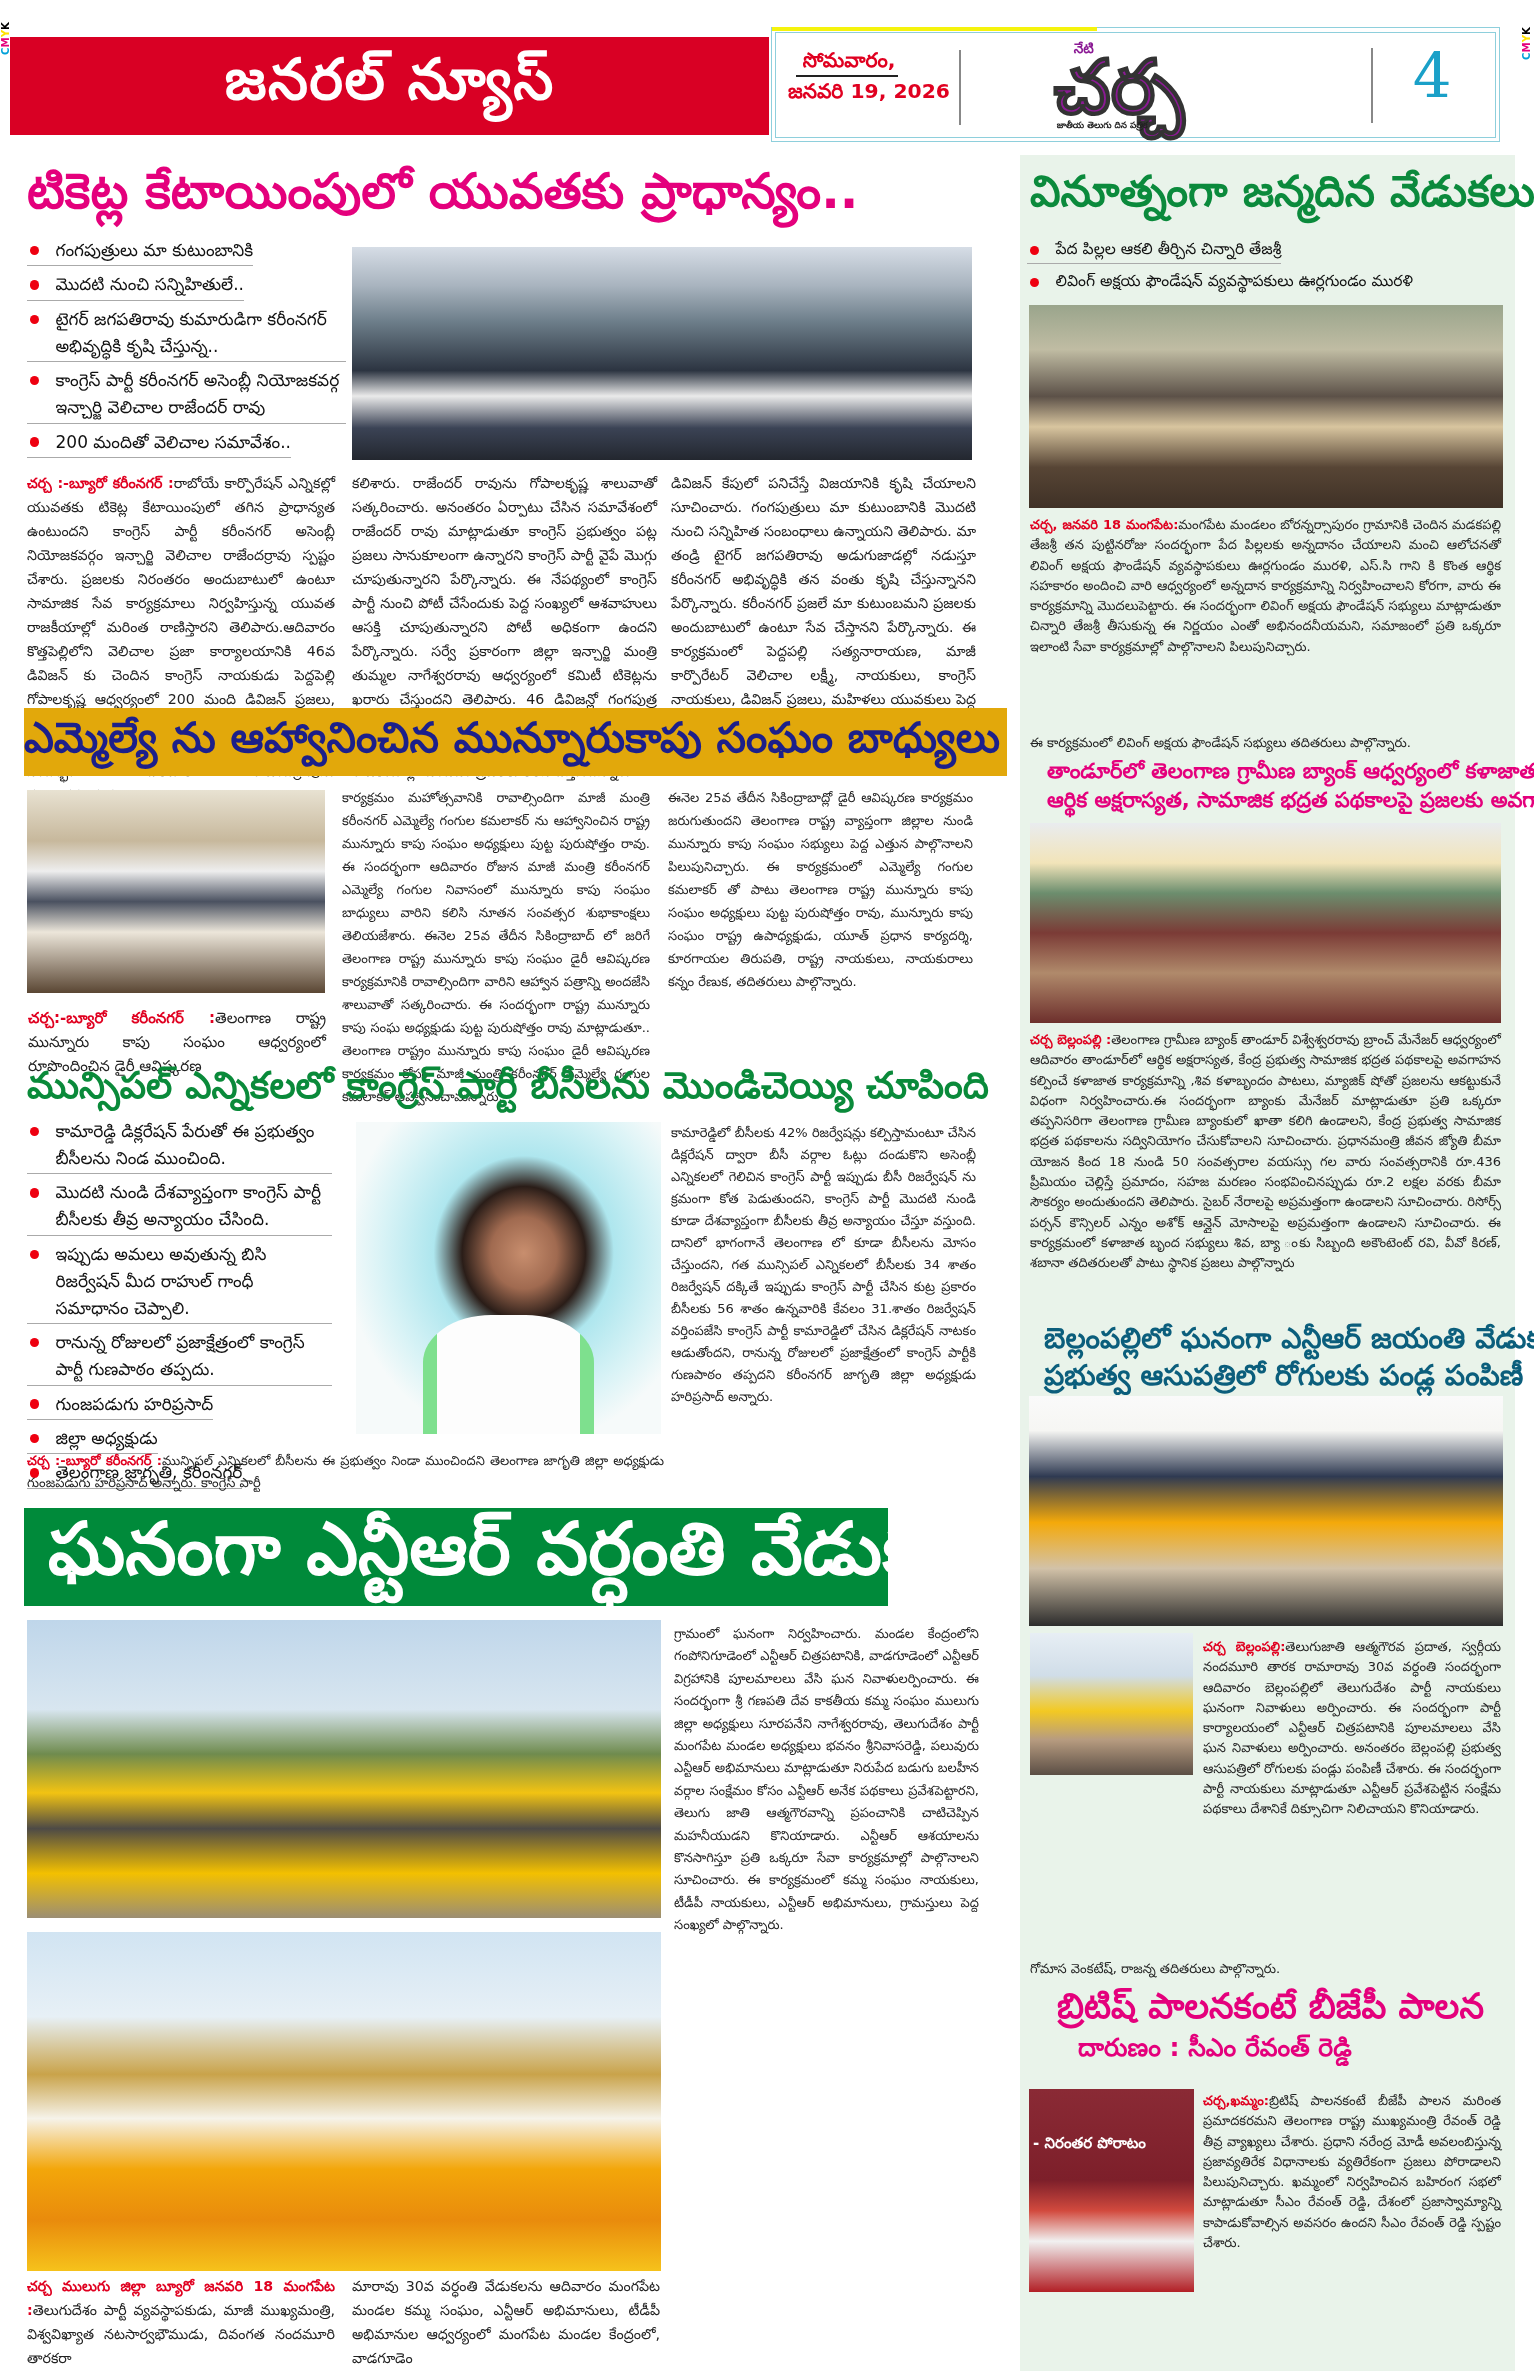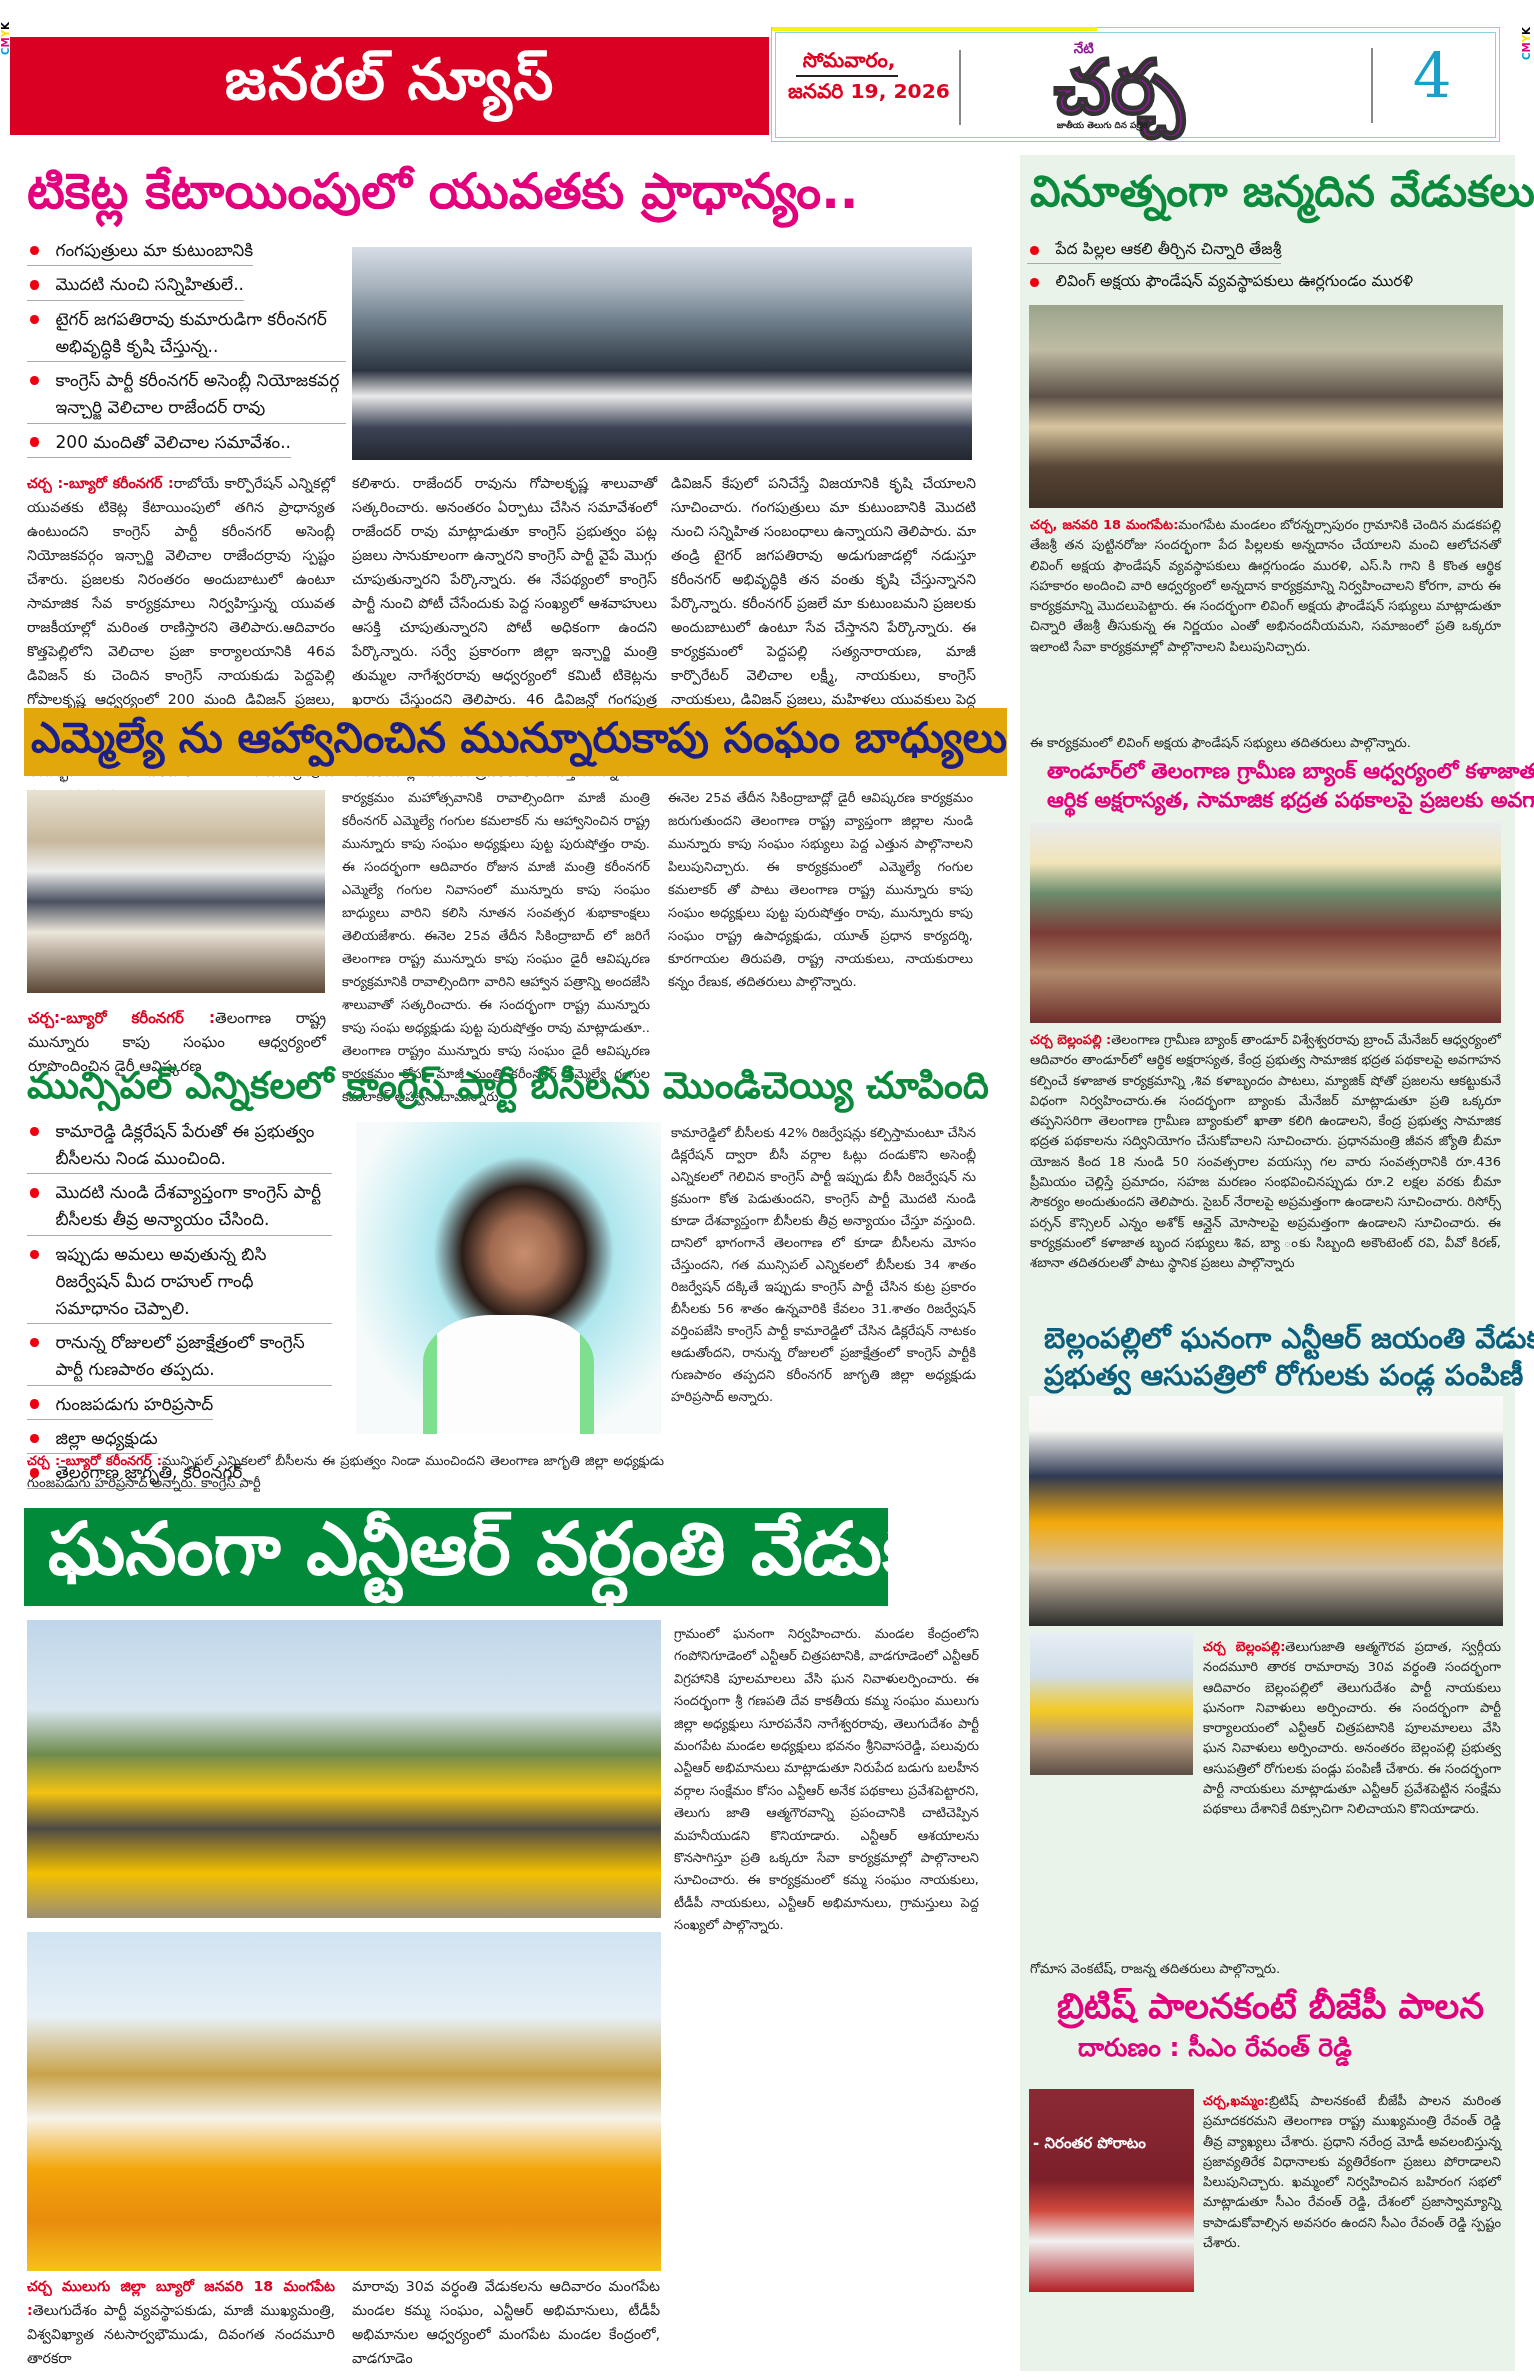--- a/index.html
+++ b/index.html
@@ -76,21 +76,21 @@
   <li>కాంగ్రెస్ పార్టీ కరీంనగర్ అసెంబ్లీ నియోజకవర్గ ఇన్చార్జి వెలిచాల రాజేందర్ రావు</li>
   <li>200 మందితో వెలిచాల సమావేశం..</li>
 </ul>
 <div class="abs photo photo-crowd" style="left:352px;top:247px;width:620px;height:213px;"></div>
 <div class="abs body-text" style="left:27px;top:471px;width:308px;">
   <span class="dateline">చర్చ :-బ్యూరో కరీంనగర్ :</span><span>రాబోయే కార్పొరేషన్ ఎన్నికల్లో యువతకు టికెట్ల కేటాయింపులో తగిన ప్రాధాన్యత ఉంటుందని కాంగ్రెస్ పార్టీ కరీంనగర్ అసెంబ్లీ నియోజకవర్గం ఇన్చార్జి వెలిచాల రాజేందర్రావు స్పష్టం చేశారు. ప్రజలకు నిరంతరం అందుబాటులో ఉంటూ సామాజిక సేవ కార్యక్రమాలు నిర్వహిస్తున్న యువత రాజకీయాల్లో మరింత రాణిస్తారని తెలిపారు.ఆదివారం కొత్తపెల్లిలోని వెలిచాల ప్రజా కార్యాలయానికి 46వ డివిజన్ కు చెందిన కాంగ్రెస్ నాయకుడు పెద్దపెల్లి గోపాలకృష్ణ ఆధ్వర్యంలో 200 మంది డివిజన్ ప్రజలు, గంగపుత్ర సంఘం నాయకులు, కాంగ్రెస్ నాయకులు, మహిళలు, యువకులతో కలిసి తరలివచ్చారు. ఈ సందర్భంగా వెలిచాల రాజేందర్రావును మర్యాదపూర్వకంగా</span>
 </div>
 <div class="abs body-text" style="left:352px;top:471px;width:305px;">కలిశారు. రాజేందర్ రావును గోపాలకృష్ణ శాలువాతో సత్కరించారు. అనంతరం ఏర్పాటు చేసిన సమావేశంలో రాజేందర్ రావు మాట్లాడుతూ కాంగ్రెస్ ప్రభుత్వం పట్ల ప్రజలు సానుకూలంగా ఉన్నారని కాంగ్రెస్ పార్టీ వైపే మొగ్గు చూపుతున్నారని పేర్కొన్నారు. ఈ నేపథ్యంలో కాంగ్రెస్ పార్టీ నుంచి పోటీ చేసేందుకు పెద్ద సంఖ్యలో ఆశవాహులు ఆసక్తి చూపుతున్నారని పోటీ అధికంగా ఉందని పేర్కొన్నారు. సర్వే ప్రకారంగా జిల్లా ఇన్చార్జి మంత్రి తుమ్మల నాగేశ్వరరావు ఆధ్వర్యంలో కమిటీ టికెట్లను ఖరారు చేస్తుందని తెలిపారు. 46 డివిజన్లో గంగపుత్ర సామాజిక వర్గానికి చెందిన గోపాలకృష్ణకు ప్రజల్లో మంచి ఆదరణ ఉందని పేర్కొన్నారు. ఇలాంటి యువత రాజకీయాల్లో ఉండడం ప్రజలకు కలిసి వస్తుందన్నారు.</div>
 <div class="abs body-text" style="left:671px;top:471px;width:305px;">డివిజన్ కేపులో పనిచేస్తే విజయానికి కృషి చేయాలని సూచించారు. గంగపుత్రులు మా కుటుంబానికి మొదటి నుంచి సన్నిహిత సంబంధాలు ఉన్నాయని తెలిపారు. మా తండ్రి టైగర్ జగపతిరావు అడుగుజాడల్లో నడుస్తూ కరీంనగర్ అభివృద్ధికి తన వంతు కృషి చేస్తున్నానని పేర్కొన్నారు. కరీంనగర్ ప్రజలే మా కుటుంబమని ప్రజలకు అందుబాటులో ఉంటూ సేవ చేస్తానని పేర్కొన్నారు. ఈ కార్యక్రమంలో పెద్దపల్లి సత్యనారాయణ, మాజీ కార్పొరేటర్ వెలిచాల లక్ష్మీ, నాయకులు, కాంగ్రెస్ నాయకులు, డివిజన్ ప్రజలు, మహిళలు యువకులు పెద్ద సంఖ్యలో పాల్గొన్నారు.</div>
 
-<div class="abs" style="left:24px;top:708px;width:983px;height:68px;background:#e2a80b;display:flex;align-items:center;justify-content:flex-end;">
+<div class="abs" style="left:24px;top:708px;width:983px;height:68px;background:#e2a80b;display:flex;align-items:center;justify-content:flex-start;">
   <span class="headline" style="font-size:42px;color:#1c1f8a;">ఎమ్మెల్యే ను ఆహ్వానించిన మున్నూరుకాపు సంఘం బాధ్యులు</span>
 </div>
 <div class="abs photo photo-office" style="left:27px;top:790px;width:298px;height:203px;"></div>
 <div class="abs body-text" style="left:28px;top:1006px;width:298px;font-size:15px;">
   <span class="dateline">చర్చ:-బ్యూరో కరీంనగర్ :</span><span>తెలంగాణ రాష్ట్ర మున్నూరు కాపు సంఘం ఆధ్వర్యంలో రూపొందించిన డైరీ ఆవిష్కరణ</span>
 </div>
 <div class="abs body-text" style="left:342px;top:786px;width:308px;font-size:13px;line-height:23px;">కార్యక్రమం మహోత్సవానికి రావాల్సిందిగా మాజీ మంత్రి కరీంనగర్ ఎమ్మెల్యే గంగుల కమలాకర్ ను ఆహ్వానించిన రాష్ట్ర మున్నూరు కాపు సంఘం అధ్యక్షులు పుట్ట పురుషోత్తం రావు. ఈ సందర్భంగా ఆదివారం రోజున మాజీ మంత్రి కరీంనగర్ ఎమ్మెల్యే గంగుల నివాసంలో మున్నూరు కాపు సంఘం బాధ్యులు వారిని కలిసి నూతన సంవత్సర శుభాకాంక్షలు తెలియజేశారు. ఈనెల 25వ తేదీన సికింద్రాబాద్ లో జరిగే తెలంగాణ రాష్ట్ర మున్నూరు కాపు సంఘం డైరీ ఆవిష్కరణ కార్యక్రమానికి రావాల్సిందిగా వారిని ఆహ్వాన పత్రాన్ని అందజేసి శాలువాతో సత్కరించారు. ఈ సందర్భంగా రాష్ట్ర మున్నూరు కాపు సంఘ అధ్యక్షుడు పుట్ట పురుషోత్తం రావు మాట్లాడుతూ.. తెలంగాణ రాష్ట్రం మున్నూరు కాపు సంఘం డైరీ ఆవిష్కరణ కార్యక్రమం కోసం మాజీ మంత్రి కరీంనగర్ ఎమ్మెల్యే గంగుల కమలాకర్ ఆహ్వానించామన్నారు.</div>
 <div class="abs body-text" style="left:668px;top:786px;width:305px;font-size:13px;line-height:23px;">ఈనెల 25వ తేదీన సికింద్రాబాద్లో డైరీ ఆవిష్కరణ కార్యక్రమం జరుగుతుందని తెలంగాణ రాష్ట్ర వ్యాప్తంగా జిల్లాల నుండి మున్నూరు కాపు సంఘం సభ్యులు పెద్ద ఎత్తున పాల్గొనాలని పిలుపునిచ్చారు. ఈ కార్యక్రమంలో ఎమ్మెల్యే గంగుల కమలాకర్ తో పాటు తెలంగాణ రాష్ట్ర మున్నూరు కాపు సంఘం అధ్యక్షులు పుట్ట పురుషోత్తం రావు, మున్నూరు కాపు సంఘం రాష్ట్ర ఉపాధ్యక్షుడు, యూత్ ప్రధాన కార్యదర్శి, కూరగాయల తిరుపతి, రాష్ట్ర నాయకులు, నాయకురాలు కన్నం రేణుక, తదితరులు పాల్గొన్నారు.</div>
 
 <div class="abs headline" style="left:27px;top:1064px;font-size:37px;color:#0a8a3a;">మున్సిపల్ ఎన్నికలలో కాంగ్రెస్ పార్టీ బీసీలను మొండిచెయ్యి చూపింది</div>

